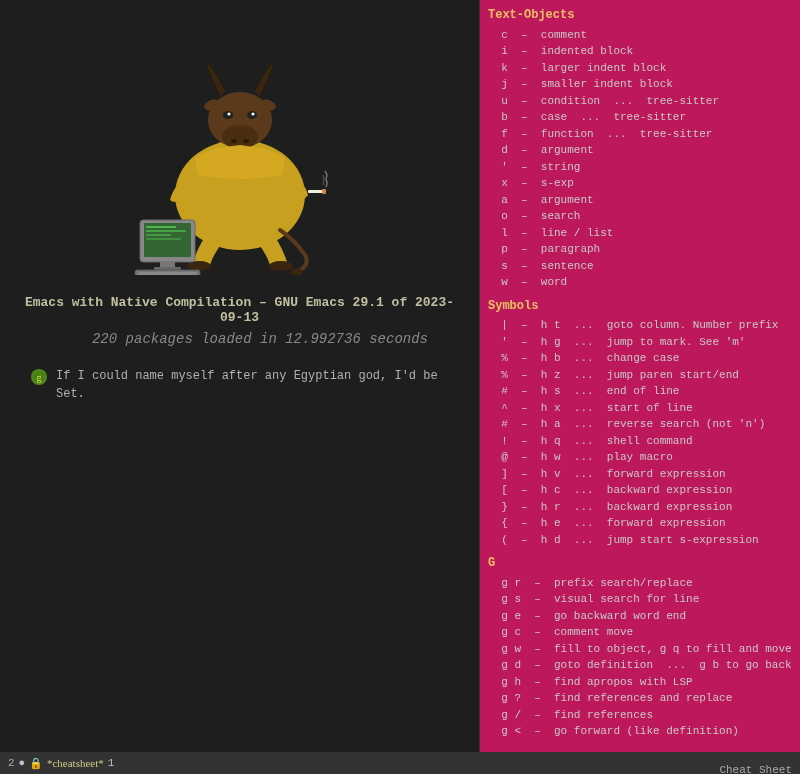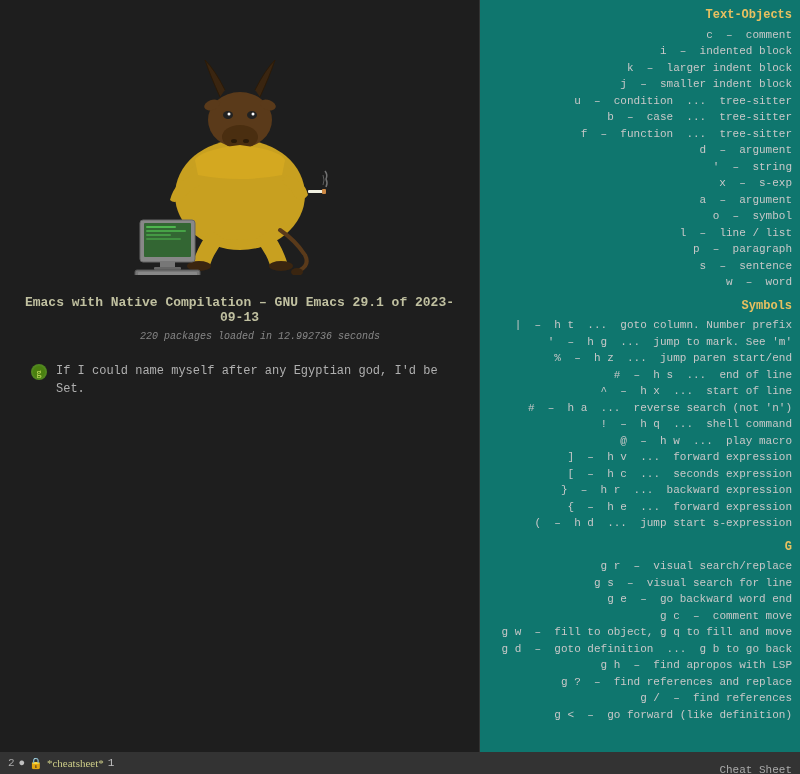--- a/index.html
+++ b/index.html
@@ -49,21 +49,21 @@
     .title-text {
       color: #c0c0a0;
       font-size: 13px;
       text-align: center;
       margin-top: 15px;
       font-weight: bold;
     }
 
     .subtitle-text {
       color: #888;
-      font-size: 10px;
+      font-size: 14px;
       text-align: center;
       margin-top: 6px;
       font-style: italic;
       margin-left: 41px;
     }
 
     .quote-area {
       margin-top: 20px;
       display: flex;
       align-items: flex-start;
@@ -80,27 +80,26 @@
 
     .quote-text {
       color: #b0b0b0;
       font-size: 12px;
       line-height: 1.5;
     }
 
     
     .right-panel {
       flex: 1;
-      background: #0f766e;
+      background: #be185d;
       overflow-y: auto;
       padding: 4px 8px;
       color: #c8c8c8;
       font-size: 11.5px;
       line-height: 1.55;
-      text-align: right;
     }
 
     .right-panel::-webkit-scrollbar {
       width: 6px;
     }
     .right-panel::-webkit-scrollbar-track {
       background: #222;
     }
     .right-panel::-webkit-scrollbar-thumb {
       background: #555;
@@ -254,47 +253,48 @@
       <div class="item-line">  i  –  indented block</div>
       <div class="item-line">  k  –  larger indent block</div>
       <div class="item-line">  j  –  smaller indent block</div>
       <div class="item-line">  u  –  condition  ...  tree-sitter</div>
       <div class="item-line">  b  –  case  ...  tree-sitter</div>
       <div class="item-line">  f  –  function  ...  tree-sitter</div>
       <div class="item-line">  d  –  argument</div>
       <div class="item-line">  '  –  string</div>
       <div class="item-line">  x  –  s-exp</div>
       <div class="item-line">  a  –  argument</div>
-      <div class="item-line">  o  –  symbol</div>
+      <div class="item-line">  o  –  search</div>
       <div class="item-line">  l  –  line / list</div>
       <div class="item-line">  p  –  paragraph</div>
       <div class="item-line">  s  –  sentence</div>
       <div class="item-line">  w  –  word</div>
     </div>
 
     <div class="section-header">Symbols</div>
     <div>
       <div class="item-line">  |  –  h t  ...  goto column. Number prefix</div>
       <div class="item-line">  '  –  h g  ...  jump to mark. See 'm'</div>
+      <div class="item-line">  %  –  h b  ...  change case</div>
       <div class="item-line">  %  –  h z  ...  jump paren start/end</div>
       <div class="item-line">  #  –  h s  ...  end of line</div>
       <div class="item-line">  ^  –  h x  ...  start of line</div>
       <div class="item-line">  #  –  h a  ...  reverse search (not 'n')</div>
       <div class="item-line">  !  –  h q  ...  shell command</div>
       <div class="item-line">  @  –  h w  ...  play macro</div>
       <div class="item-line">  ]  –  h v  ...  forward expression</div>
-      <div class="item-line">  [  –  h c  ...  seconds expression</div>
+      <div class="item-line">  [  –  h c  ...  backward expression</div>
       <div class="item-line">  }  –  h r  ...  backward expression</div>
       <div class="item-line">  {  –  h e  ...  forward expression</div>
       <div class="item-line">  (  –  h d  ...  jump start s-expression</div>
     </div>
 
     <div class="section-header">G</div>
     <div>
-      <div class="item-line">  g r  –  visual search/replace</div>
+      <div class="item-line">  g r  –  prefix search/replace</div>
       <div class="item-line">  g s  –  visual search for line</div>
       <div class="item-line">  g e  –  go backward word end</div>
       <div class="item-line">  g c  –  comment move</div>
       <div class="item-line">  g w  –  fill to object, g q to fill and move</div>
       <div class="item-line">  g d  –  goto definition  ...  g b to go back</div>
       <div class="item-line">  g h  –  find apropos with LSP</div>
       <div class="item-line">  g ?  –  find references and replace</div>
       <div class="item-line">  g /  –  find references</div>
       <div class="item-line">  g &lt;  –  go forward (like definition)</div>
 

